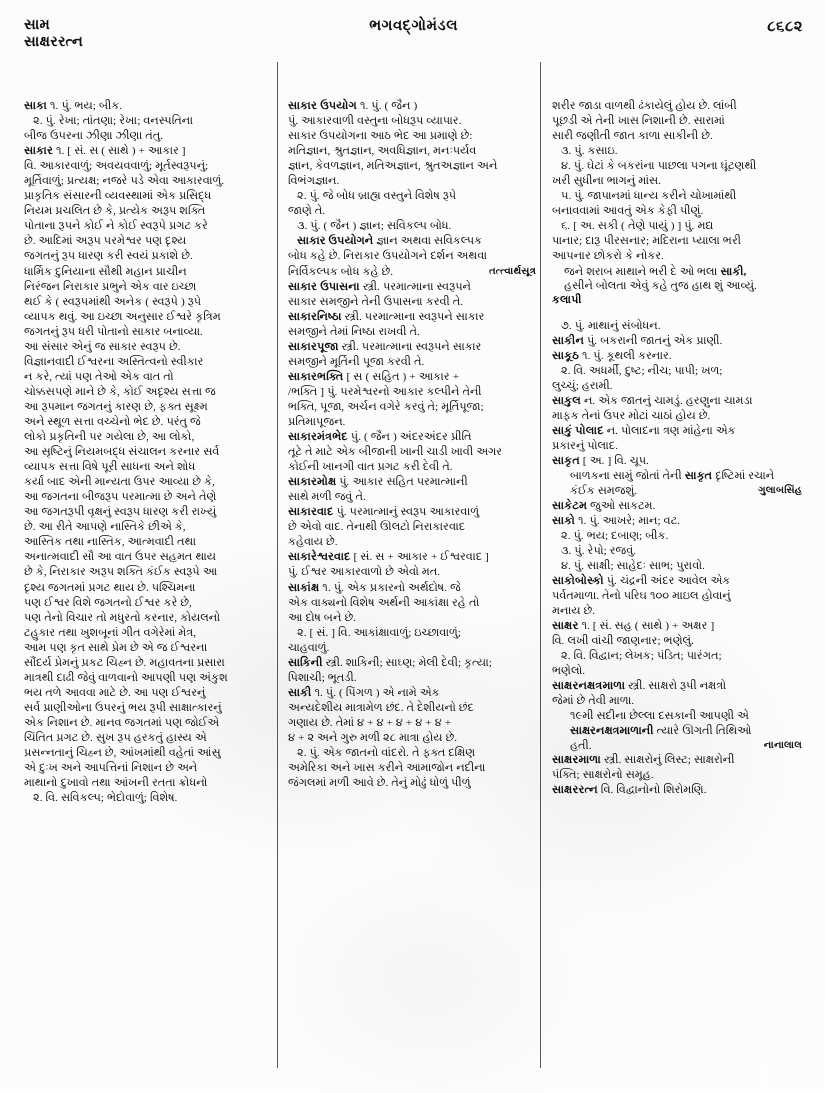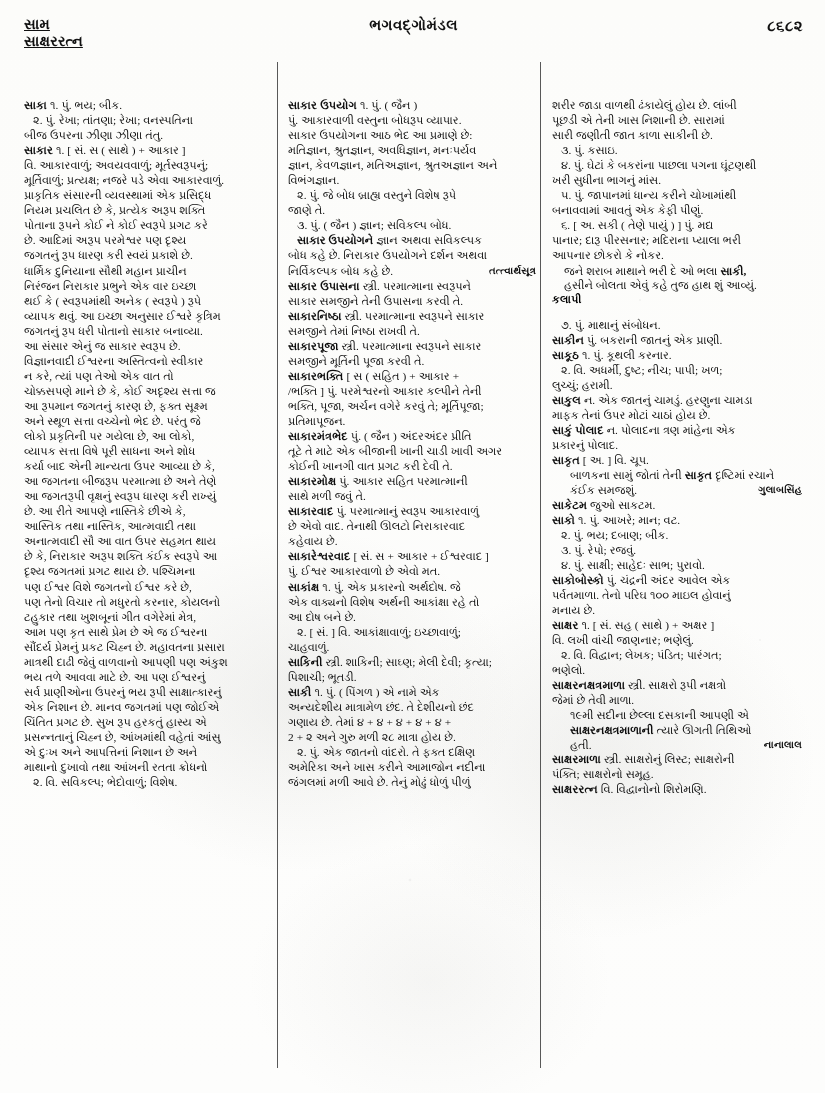--- a/index.html
+++ b/index.html
@@ -58,21 +58,20 @@
   }
   .rh-left {
     position: absolute;
     left: 0;
     top: 0;
     font-weight: bold;
     font-size: 14.5px;
     line-height: 17px;
     color: #111;
     letter-spacing: 0.2px;
-    text-decoration: underline;
   }
   .rh-left .rh-l2 {
     display: block;
   }
   .rh-center {
     position: absolute;
     left: 0;
     right: 0;
     top: 1px;
     text-align: center;
@@ -215,20 +214,21 @@
           <p class="entry cont">થઈ કે ( સ્વરૂપમાંથી અનેક ( સ્વરૂપે ) રૂપે</p>
           <p class="entry cont">વ્યાપક થવું. આ ઇચ્છા અનુસાર ઈશ્વરે કૃત્રિમ</p>
           <p class="entry cont">જગતનું રૂપ ધરી પોતાનો સાકાર બનાવ્યા.</p>
           <p class="entry cont">આ સંસાર એનું જ સાકાર સ્વરૂપ છે.</p>
           <p class="entry cont">વિજ્ઞાનવાદી ઈશ્વરના અસ્તિત્વનો સ્વીકાર</p>
           <p class="entry cont">ન કરે, ત્યાં પણ તેઓ એક વાત તો</p>
           <p class="entry cont">ચોક્કસપણે માને છે કે, કોઈ અદૃશ્ય સત્તા જ</p>
           <p class="entry cont">આ રૂપમાન જગતનું કારણ છે, ફક્ત સૂક્ષ્મ</p>
           <p class="entry cont">અને સ્થૂળ સત્તા વચ્ચેનો ભેદ છે. પરંતુ જે</p>
           <p class="entry cont">લોકો પ્રકૃતિની પર ગયેલા છે, આ લોકો,</p>
+          <p class="entry cont">આ સૃષ્ટિનું નિયમબદ્ધ સંચાલન કરનાર સર્વ</p>
           <p class="entry cont">વ્યાપક સત્તા વિષે પૂરી સાધના અને શોધ</p>
           <p class="entry cont">કર્યા બાદ એની માન્યતા ઉપર આવ્યા છે કે,</p>
           <p class="entry cont">આ જગતના બીજરૂપ પરમાત્મા છે અને તેણે</p>
           <p class="entry cont">આ જગતરૂપી વૃક્ષનું સ્વરૂપ ધારણ કરી રાખ્યું</p>
           <p class="entry cont">છે. આ રીતે આપણે નાસ્તિકે છીએ કે,</p>
           <p class="entry cont">આસ્તિક તથા નાસ્તિક, આત્મવાદી તથા</p>
           <p class="entry cont">અનાત્મવાદી સૌ આ વાત ઉપર સહમત થાય</p>
           <p class="entry cont">છે કે, નિરાકાર અરૂપ શક્તિ કંઈક સ્વરૂપે આ</p>
           <p class="entry cont">દૃશ્ય જગતમાં પ્રગટ થાય છે. પશ્ચિમના</p>
           <p class="entry cont">પણ ઈશ્વર વિશે જગતનો ઈશ્વર કરે છે,</p>
@@ -282,21 +282,21 @@
           <p class="entry hang"><span class="hw">સાકાંક્ષ</span><span> ૧. પું. એક પ્રકારનો અર્થદોષ. જે</span></p>
           <p class="entry cont">એક વાક્યનો વિશેષ અર્થની આકાંક્ષા રહે તો</p>
           <p class="entry cont">આ દોષ બને છે.</p>
           <p class="entry sense">૨. [ સં. ] વિ. આકાંક્ષાવાળું; ઇચ્છાવાળું;</p>
           <p class="entry cont">ચાહવાળું.</p>
           <p class="entry hang"><span class="hw">સાકિની</span><span> સ્ત્રી. શાકિની; સાઘ્ણ; મેલી દેવી; કૃત્યા;</span></p>
           <p class="entry cont">પિશાચી; ભૂતડી.</p>
           <p class="entry hang"><span class="hw">સાકી</span><span> ૧. પું. ( પિંગળ ) એ નામે એક</span></p>
           <p class="entry cont">અન્યદેશીય માત્રામેળ છંદ. તે દેશીયનો છંદ</p>
           <p class="entry cont">ગણાય છે. તેમાં ૪ + ૪ + ૪ + ૪ + ૪ +</p>
-          <p class="entry cont">2 + ૨ અને ગુરુ મળી ૨૮ માત્રા હોય છે.</p>
+          <p class="entry cont">૪ + ૨ અને ગુરુ મળી ૨૮ માત્રા હોય છે.</p>
           <p class="entry sense">૨. પું. એક જાતનો વાંદરો. તે ફક્ત દક્ષિણ</p>
           <p class="entry cont">અમેરિકા અને ખાસ કરીને આમાજોન નદીના</p>
           <p class="entry cont">જંગલમાં મળી આવે છે. તેનું મોઢું ધોળું પીળું</p>
         </div>
       <div class="col col-3" id="col-3">
           <p class="entry cont">શરીર જાડા વાળથી ઢંકાયેલું હોય છે. લાંબી</p>
           <p class="entry cont">પૂછડી એ તેની ખાસ નિશાની છે. સારામાં</p>
           <p class="entry cont">સારી જણીતી જાત કાળા સાકીની છે.</p>
           <p class="entry sense">૩. પું. કસાઇ.</p>
           <p class="entry sense">૪. પું. ઘેટાં કે બકરાંના પાછલા પગના ઘૂંટણથી</p>

